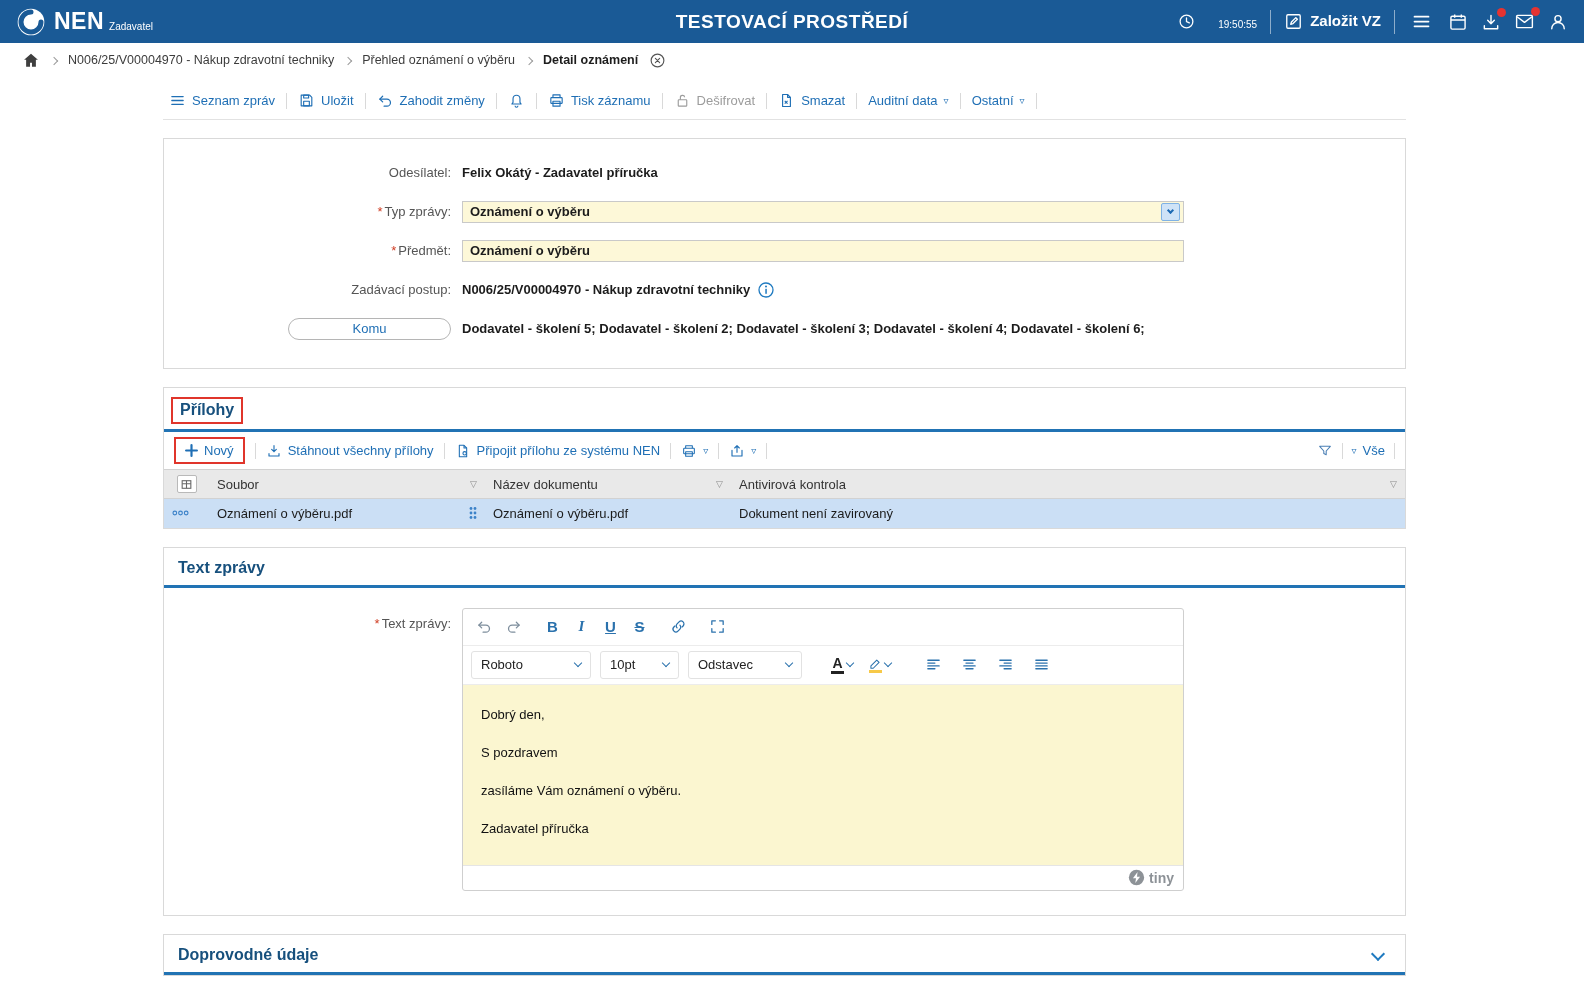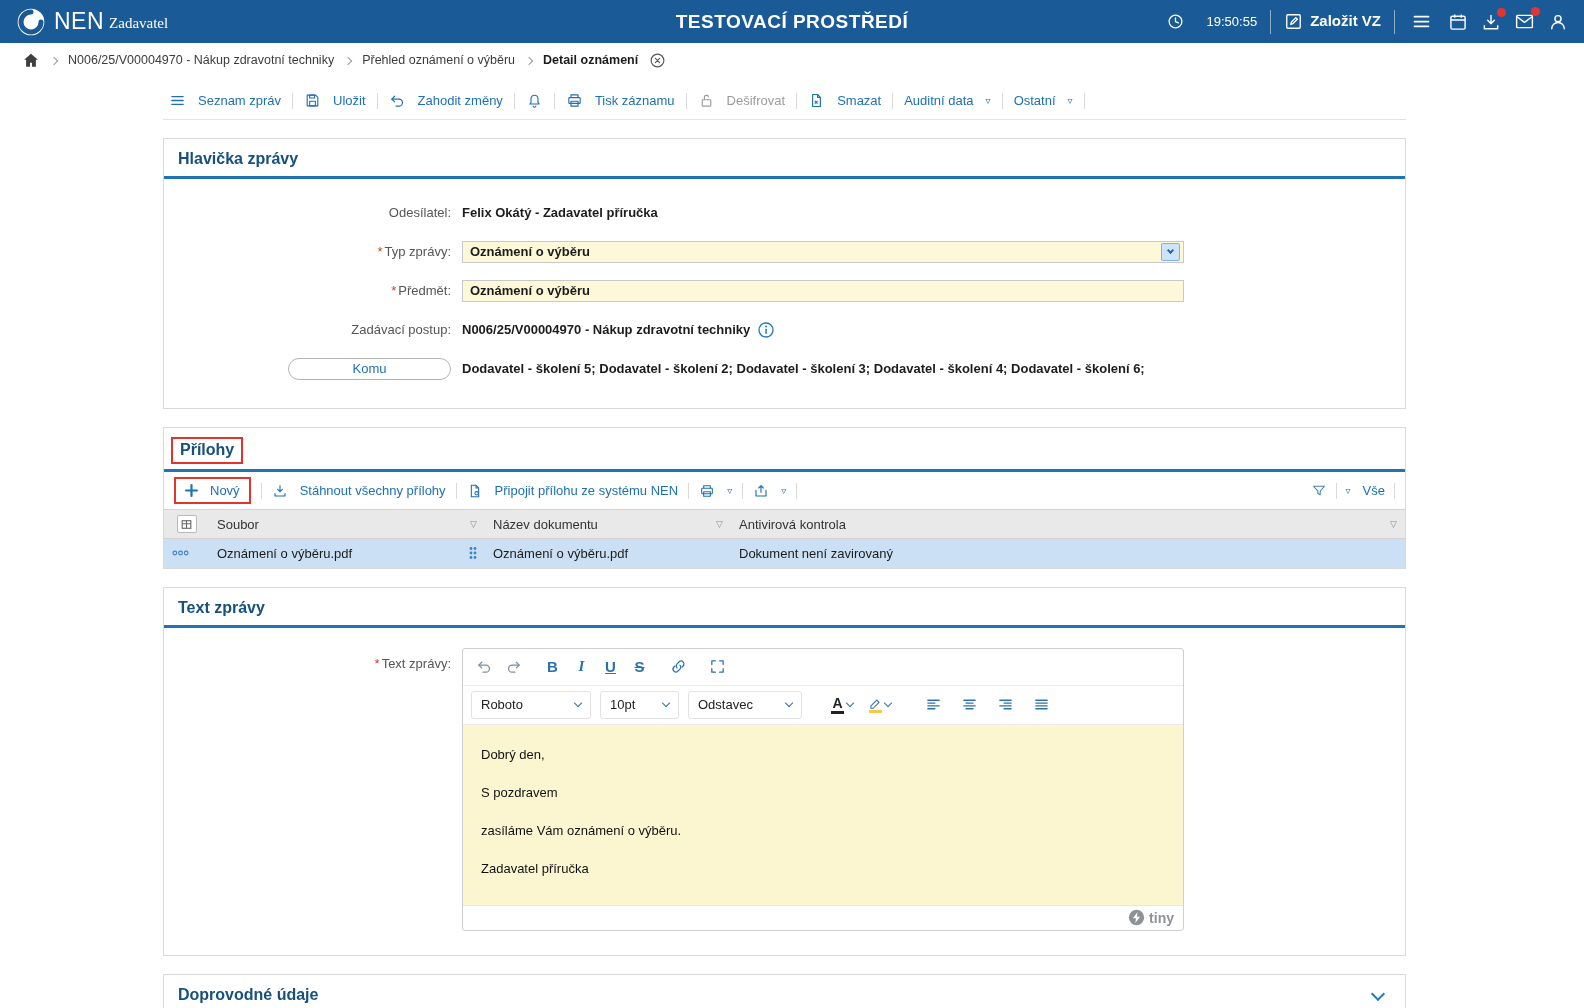--- a/index.html
+++ b/index.html
@@ -5,44 +5,44 @@
   * { box-sizing: border-box; margin: 0; padding: 0; }
   html,body { width:1584px; min-height:1008px; background:#fff; }
   body { font-family:"Liberation Sans","DejaVu Sans",sans-serif; font-size:13px; color:#333; }
   svg { display:block; }
   button { font-family:inherit; background:none; border:none; cursor:pointer; }
 
   
   .topbar { height:43px; background:#1a5a96; color:#fff; display:flex; align-items:center; padding:0 16px; position:relative; }
   .brand { display:flex; align-items:center; gap:8px; }
   .brand-text { display:flex; align-items:flex-end; gap:5px; }
-  .brand-name { font-size:23px; font-weight:normal; letter-spacing:.5px; line-height:1;text-align:center; }
-  .brand-sub { font-size:15px; padding-bottom:1px;font-family:Liberation Serif, serif; }
+  .brand-name { font-size:23px; font-weight:bold; letter-spacing:.5px; line-height:1;text-align:center; }
+  .brand-sub { font-size:10px; padding-bottom:1px; }
   .env-title { position:absolute; left:50%; transform:translateX(-50%); font-size:19px; font-weight:bold; letter-spacing:.5px; }
   .top-actions { margin-left:auto; display:flex; align-items:center; gap:13px; }
-  .time-group { display:flex; align-items:center; gap:23px; font-size:13px; }
+  .time-group { display:flex; align-items:flex-end; gap:23px; font-size:10px; }
   .vsep-light { width:1px; height:24px; background:rgba(255,255,255,.5); }
   .zalozit { display:flex; align-items:flex-start; gap:7px; color:#fff; font-weight:bold; font-size:15px; }
   .badge-wrap { position:relative; }
   .badge { position:absolute; top:-4px; right:-5px; width:9px; height:9px; border-radius:50%; background:#e53331; }
 
   
   .breadcrumb { display:flex; align-items:center; gap:11px; padding:8px 16px 8px 22px; font-size:12.5px; color:#444; background:#fff; }
   .crumb { color:#3c3c3c; cursor:pointer; }
   .crumb.current { font-weight:bold; color:#1d1d1d; }
   .chev { display:inline-block; width:6px; height:6px; border-right:1.6px solid currentColor; border-bottom:1.6px solid currentColor; }
   .chev.right { transform:rotate(-45deg); }
   .chev.down { transform:rotate(45deg); margin-top:-3px; }
   .bc-sep { color:#9a9a9a; }
 
   
   .content { width:1243px; margin:6px 0 0 163px; }
 
   .rec-toolbar { display:flex; align-items:center; gap:11px; padding:9px 6px 10px; border-bottom:1px solid #e2e2e2; color:#1f6fb5; margin-bottom:18px; }
-  .tb-item { display:flex; align-items:center; gap:12px; color:#1f6fb5; font-size:13px; cursor:pointer; }
+  .tb-item { display:flex; align-items:center; gap:6px; color:#1f6fb5; font-size:13px; cursor:pointer; }
   .tb-item.disabled { color:#9c9c9c; cursor:default; }
   .vsep { width:1px; height:16px; background:#d9d9d9; }
   .tri { font-size:9px; color:#8a8a8a; line-height:1; }
   .tri-blue { font-size:10px; color:#1f6fb5; line-height:1; }
 
   .panel { border:1px solid #d9d9d9; background:#fff; margin-bottom:18px; }
   .panel-title-row { display:flex; align-items:center; justify-content:space-between; padding:11px 14px 8px; border-bottom:3px solid #2173b4; }
   .panel-title { color:#17507d; font-weight:bold; font-size:16px; }
   .red-box { border:2px solid #e0352b; }
   .title-annot { display:inline-block; padding:2px 7px 3px; margin:-2px 8px -3px -7px; }
@@ -250,23 +250,20 @@
     </button>
     <span class="vsep"></span>
     <button class="tb-item">
       <span>Ostatní</span>
       <span class="tri-blue">▿</span>
     </button>
     <span class="vsep"></span>
   </div>
 
   <section class="panel">
-    <div class="panel-title-row">
-      <span class="panel-title">Hlavička zprávy</span>
-    </div>
     <div class="form-body">
       <div class="form-row">
         <div class="form-label">
             <span>Odesílatel:</span>
           </div>
         <div class="form-static">Felix Okátý - Zadavatel příručka</div>
       </div>
       <div class="form-row">
         <div class="form-label">
           <span class="req">*</span>

